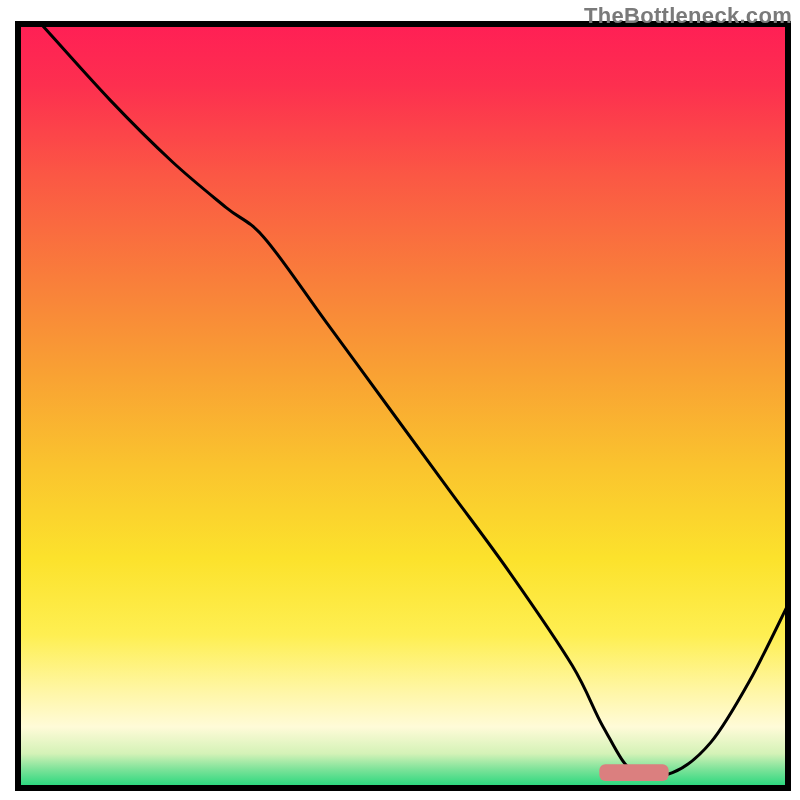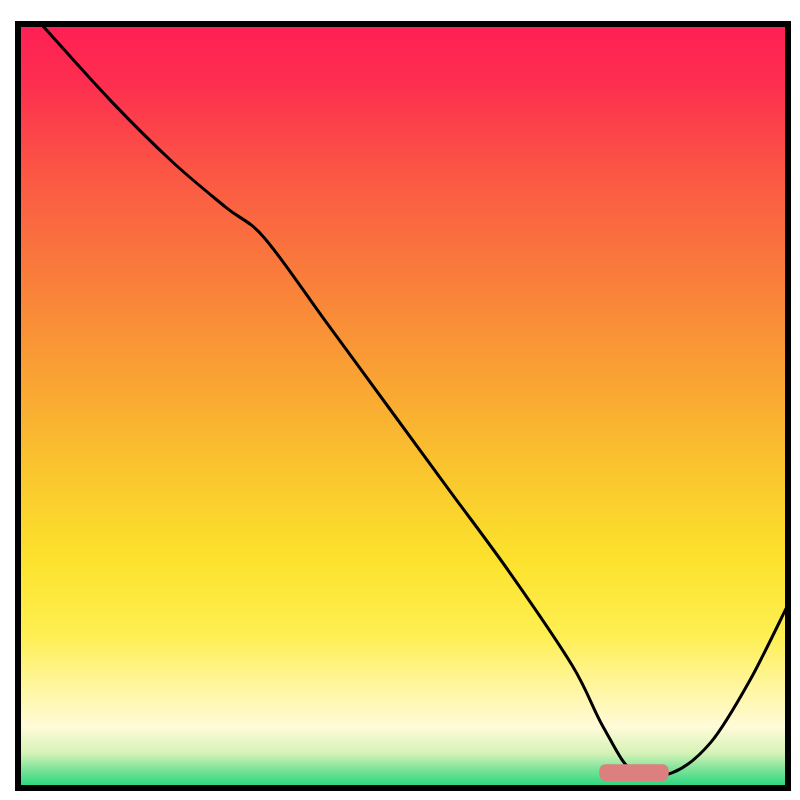--- a/index.html
+++ b/index.html
@@ -4,20 +4,21 @@
 <style>
 html,body{margin:0;padding:0;width:800px;height:800px;overflow:hidden;font-family:Arial,Helvetica,sans-serif}
 #chart-container{position:relative;width:800px;height:800px;background:#fff}
 svg{display:block}
 #watermark{position:absolute;top:3px;right:8px;font-size:22px;font-weight:bold;color:#7a7a7a;letter-spacing:0.3px;user-select:none}
 </style>
 </head>
 <body>
 
 <div id="chart-container">
+  <div id="watermark">TheBottleneck.com</div>
   <svg id="chart-svg" width="800" height="800" viewBox="0 0 800 800">
     <defs>
       <linearGradient id="bg-grad" x1="0" y1="0" x2="0" y2="1">
           <stop offset="0%" stop-color="#ff1f55"></stop>
           <stop offset="8%" stop-color="#fd2f4f"></stop>
           <stop offset="20%" stop-color="#fb5844"></stop>
           <stop offset="33%" stop-color="#f97d3b"></stop>
           <stop offset="46%" stop-color="#f9a233"></stop>
           <stop offset="57.99999999999999%" stop-color="#fac42e"></stop>
           <stop offset="70%" stop-color="#fce22c"></stop>

